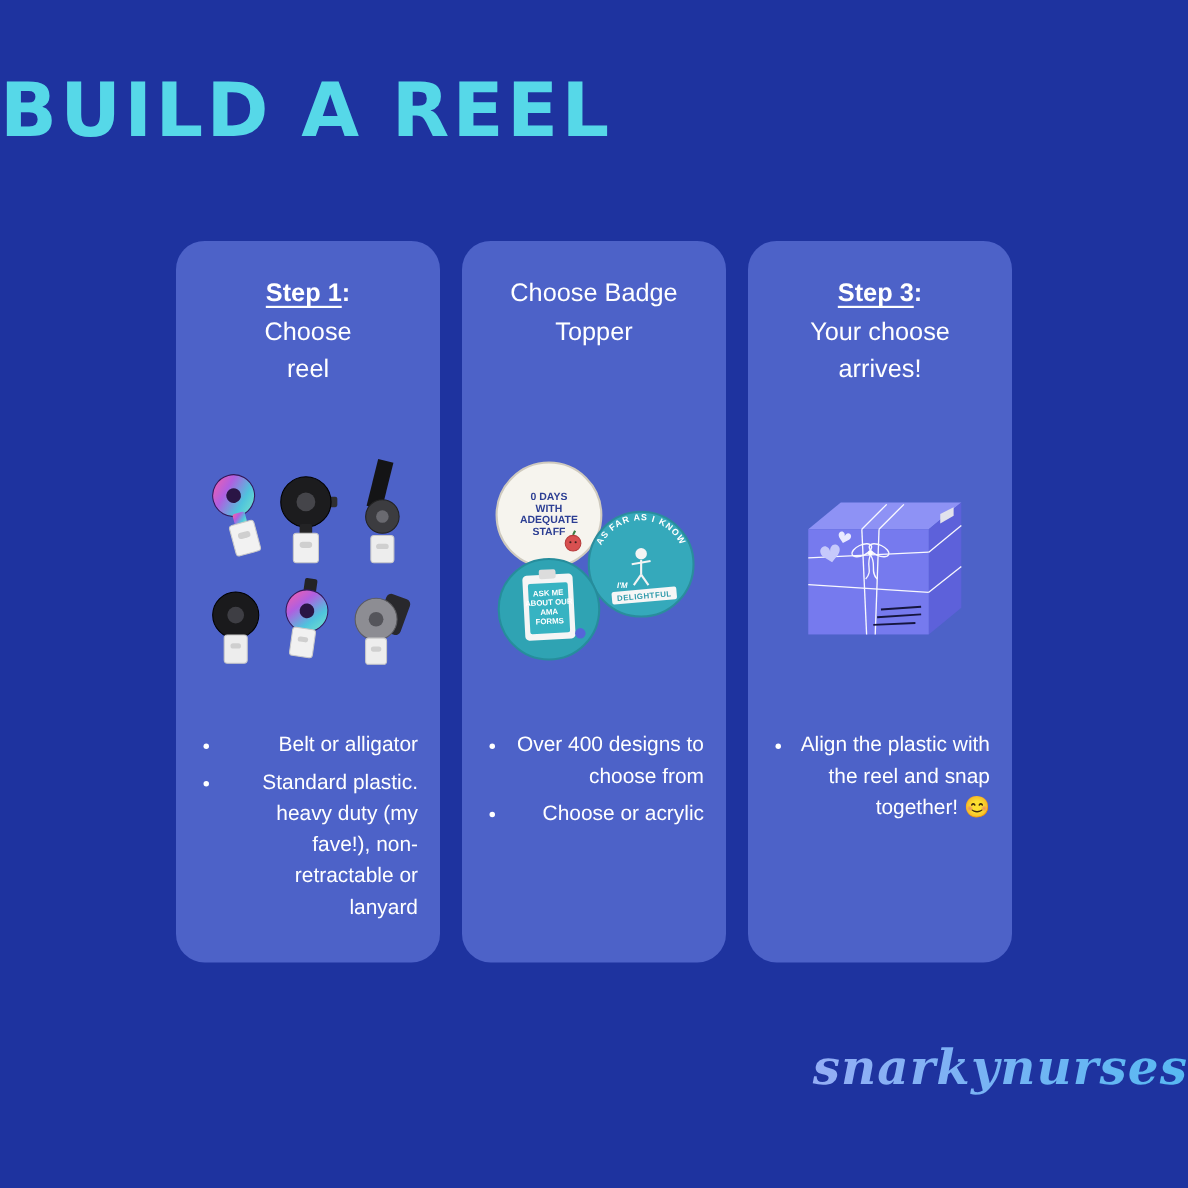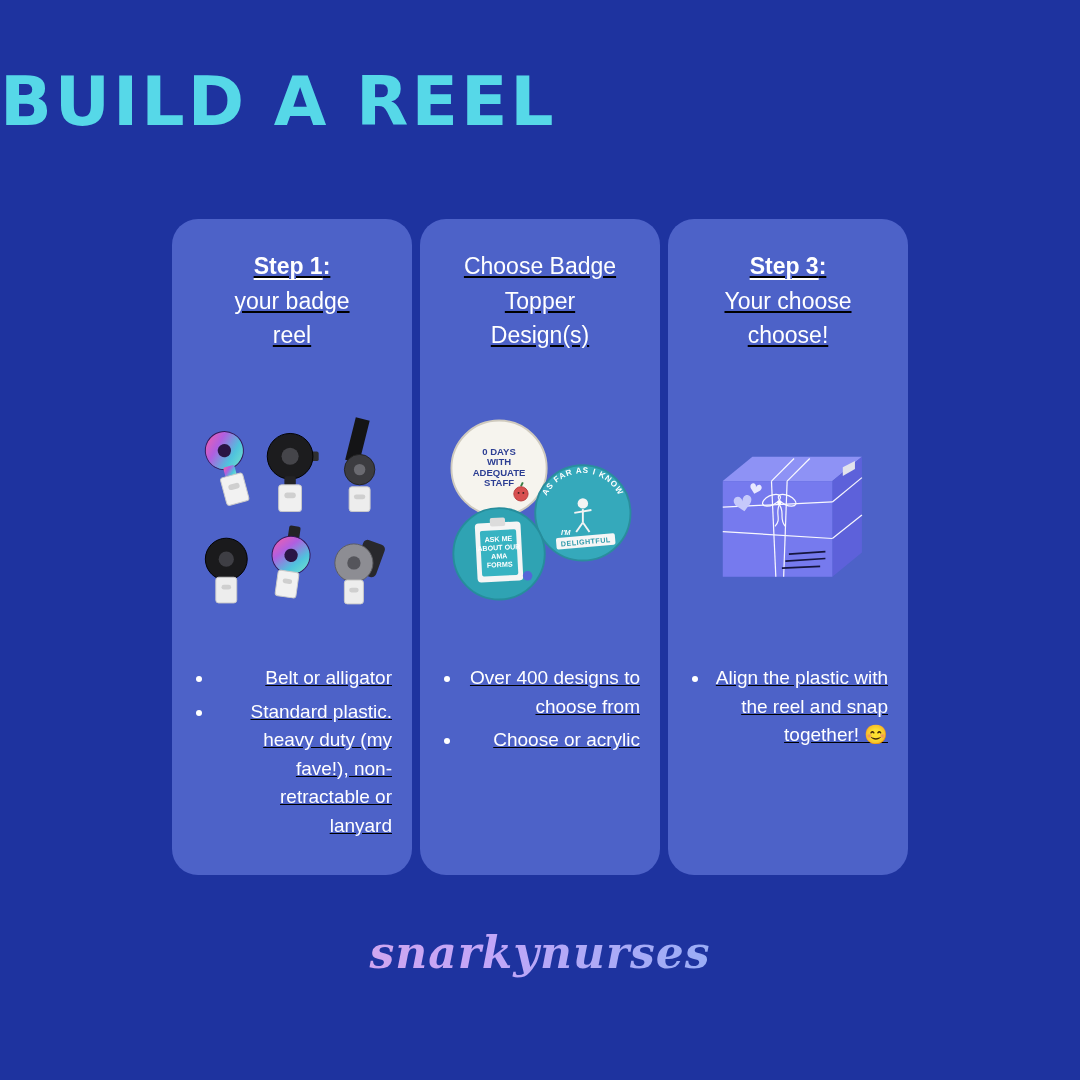--- a/index.html
+++ b/index.html
@@ -17,21 +17,21 @@
     color:#56d8e8;
     font-family:"DejaVu Sans",sans-serif;
     font-size:68px;
     font-weight:800;
     letter-spacing:3px;
     line-height:1.05;
   }
 
   .cards{
     display:flex;justify-content:center;align-items:stretch;
-    gap:8px;margin-top:82px;text-decoration:underline;
+    gap:20px;margin-top:82px;
   }
   .card{
     width:240px;min-height:655px;
     background:#4d62c8;
     border-radius:26px;
     padding:30px 20px 30px;
     box-sizing:border-box;
     color:#ffffff;
     display:flex;flex-direction:column;
   }
@@ -55,22 +55,22 @@
   }
   .bullets{
     margin:0;padding-left:22px;
     font-size:19px;
     line-height:1.5;
     text-align:right;
   }
   .bullets li{margin-bottom:5px;padding-left:3px;}
 
   .brand{
-    margin-top:52px;
-    text-align:center;
+    margin-top:70px;
+    text-align:right;
     font-family:"DejaVu Serif",serif;
     font-style:italic;
     font-weight:bold;
     font-size:44px;
     letter-spacing:1px;
     background:linear-gradient(90deg,#f9a8d4 0%,#c2a6f8 45%,#57b9f2 100%);
     -webkit-background-clip:text;
     background-clip:text;
     color:transparent;
     -webkit-text-fill-color:transparent;
@@ -81,21 +81,21 @@
 
 <div class="page">
 
   <h1 class="title">BUILD A REEL</h1>
 
   <div class="cards">
 
     <section class="card">
       <div class="card-heading">
         <div class="step-line"><span class="step-underline">Step 1</span><span>:</span></div>
-        <div>your badge</div>
+        <div>Choose</div>
         <div>reel</div>
       </div>
 
       <div class="card-image">
         <svg width="202" height="222" viewBox="0 0 210 222">
           <defs>
             <linearGradient id="rainGrad" x1="0" y1="0" x2="1" y2="1">
               <stop offset="0%" stop-color="#ff5fa2"></stop>
               <stop offset="35%" stop-color="#b05fe0"></stop>
               <stop offset="68%" stop-color="#4fc3dd"></stop>
@@ -156,21 +156,20 @@
       <ul class="bullets">
         <li>Belt or alligator</li>
         <li>Standard plastic. heavy duty (my fave!), non-retractable or lanyard</li>
       </ul>
     </section>
 
     <section class="card">
       <div class="card-heading">
         <div>Choose Badge</div>
         <div>Topper</div>
-        <div>Design(s)</div>
       </div>
 
       <div class="card-image">
         <svg width="202" height="200" viewBox="0 0 210 200">
           <defs>
             <path id="arcKnow" d="M 113.6 123 A 42 42 0 1 1 186.4 123" fill="none"></path>
           </defs>
 
           <g>
             <circle cx="62" cy="55" r="50" fill="#f6f4ee" stroke="#cfcabe" stroke-width="2"></circle>
@@ -222,21 +221,21 @@
       <ul class="bullets">
         <li>Over 400 designs to choose from</li>
         <li>Choose or acrylic</li>
       </ul>
     </section>
 
     <section class="card">
       <div class="card-heading">
         <div class="step-line"><span class="step-underline">Step 3</span><span>:</span></div>
         <div>Your choose</div>
-        <div>choose!</div>
+        <div>arrives!</div>
       </div>
 
       <div class="card-image">
         <svg width="210" height="195" viewBox="0 0 230 195">
           <g>
             <polygon points="40,66 74,38 200,38 166,66" fill="#8e92f5"></polygon>
             <polygon points="166,66 200,38 200,148 166,176" fill="#5d61da"></polygon>
             <rect x="40" y="66" width="126" height="110" fill="#767aee"></rect>
           </g>
           <g stroke="#ffffff" stroke-width="1.4" fill="none" opacity="0.95">

